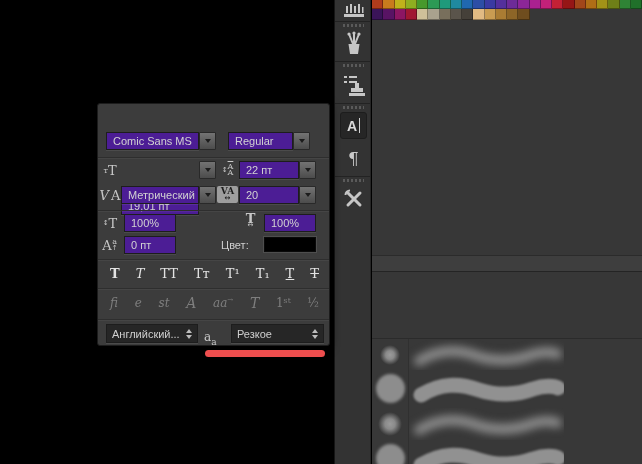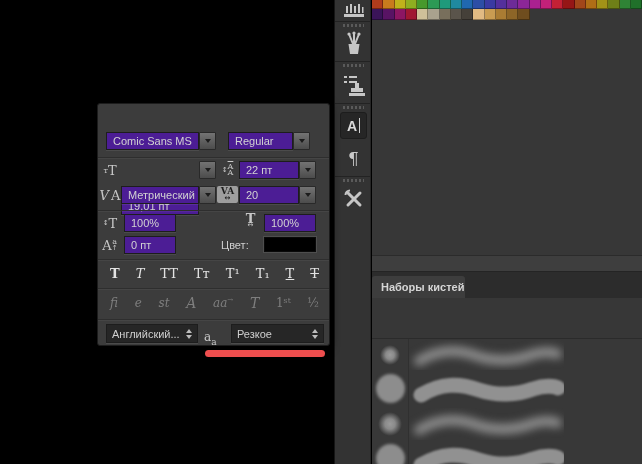--- a/index.html
+++ b/index.html
@@ -242,23 +242,20 @@
         <i class="sw" style="background: rgb(69, 64, 57);"></i>
         <i class="sw" style="background: rgb(225, 186, 131);"></i>
         <i class="sw" style="background: rgb(201, 156, 82);"></i>
         <i class="sw" style="background: rgb(170, 124, 51);"></i>
         <i class="sw" style="background: rgb(141, 101, 39);"></i>
         <i class="sw" style="background: rgb(111, 77, 30);"></i>
       </div>
 
     <div class="gutter"></div>
 
-    <div class="bp-tabbar">
-      <div class="bp-tab">Наборы кистей</div>
-    </div>
 
 
     <div class="bp-list">
       <div class="brow" style="height:31px">
         <div class="dotcell">
             <div class="dot-soft small"></div>
           </div>
         <div class="strokecell">
           <svg class="wave-soft" width="155" height="30" viewBox="0 0 155 30">
               <path d="M10 21 C 30 9, 48 9, 68 16 C 86 22, 106 21, 122 15 C 134 11, 144 12, 148 14"></path>

